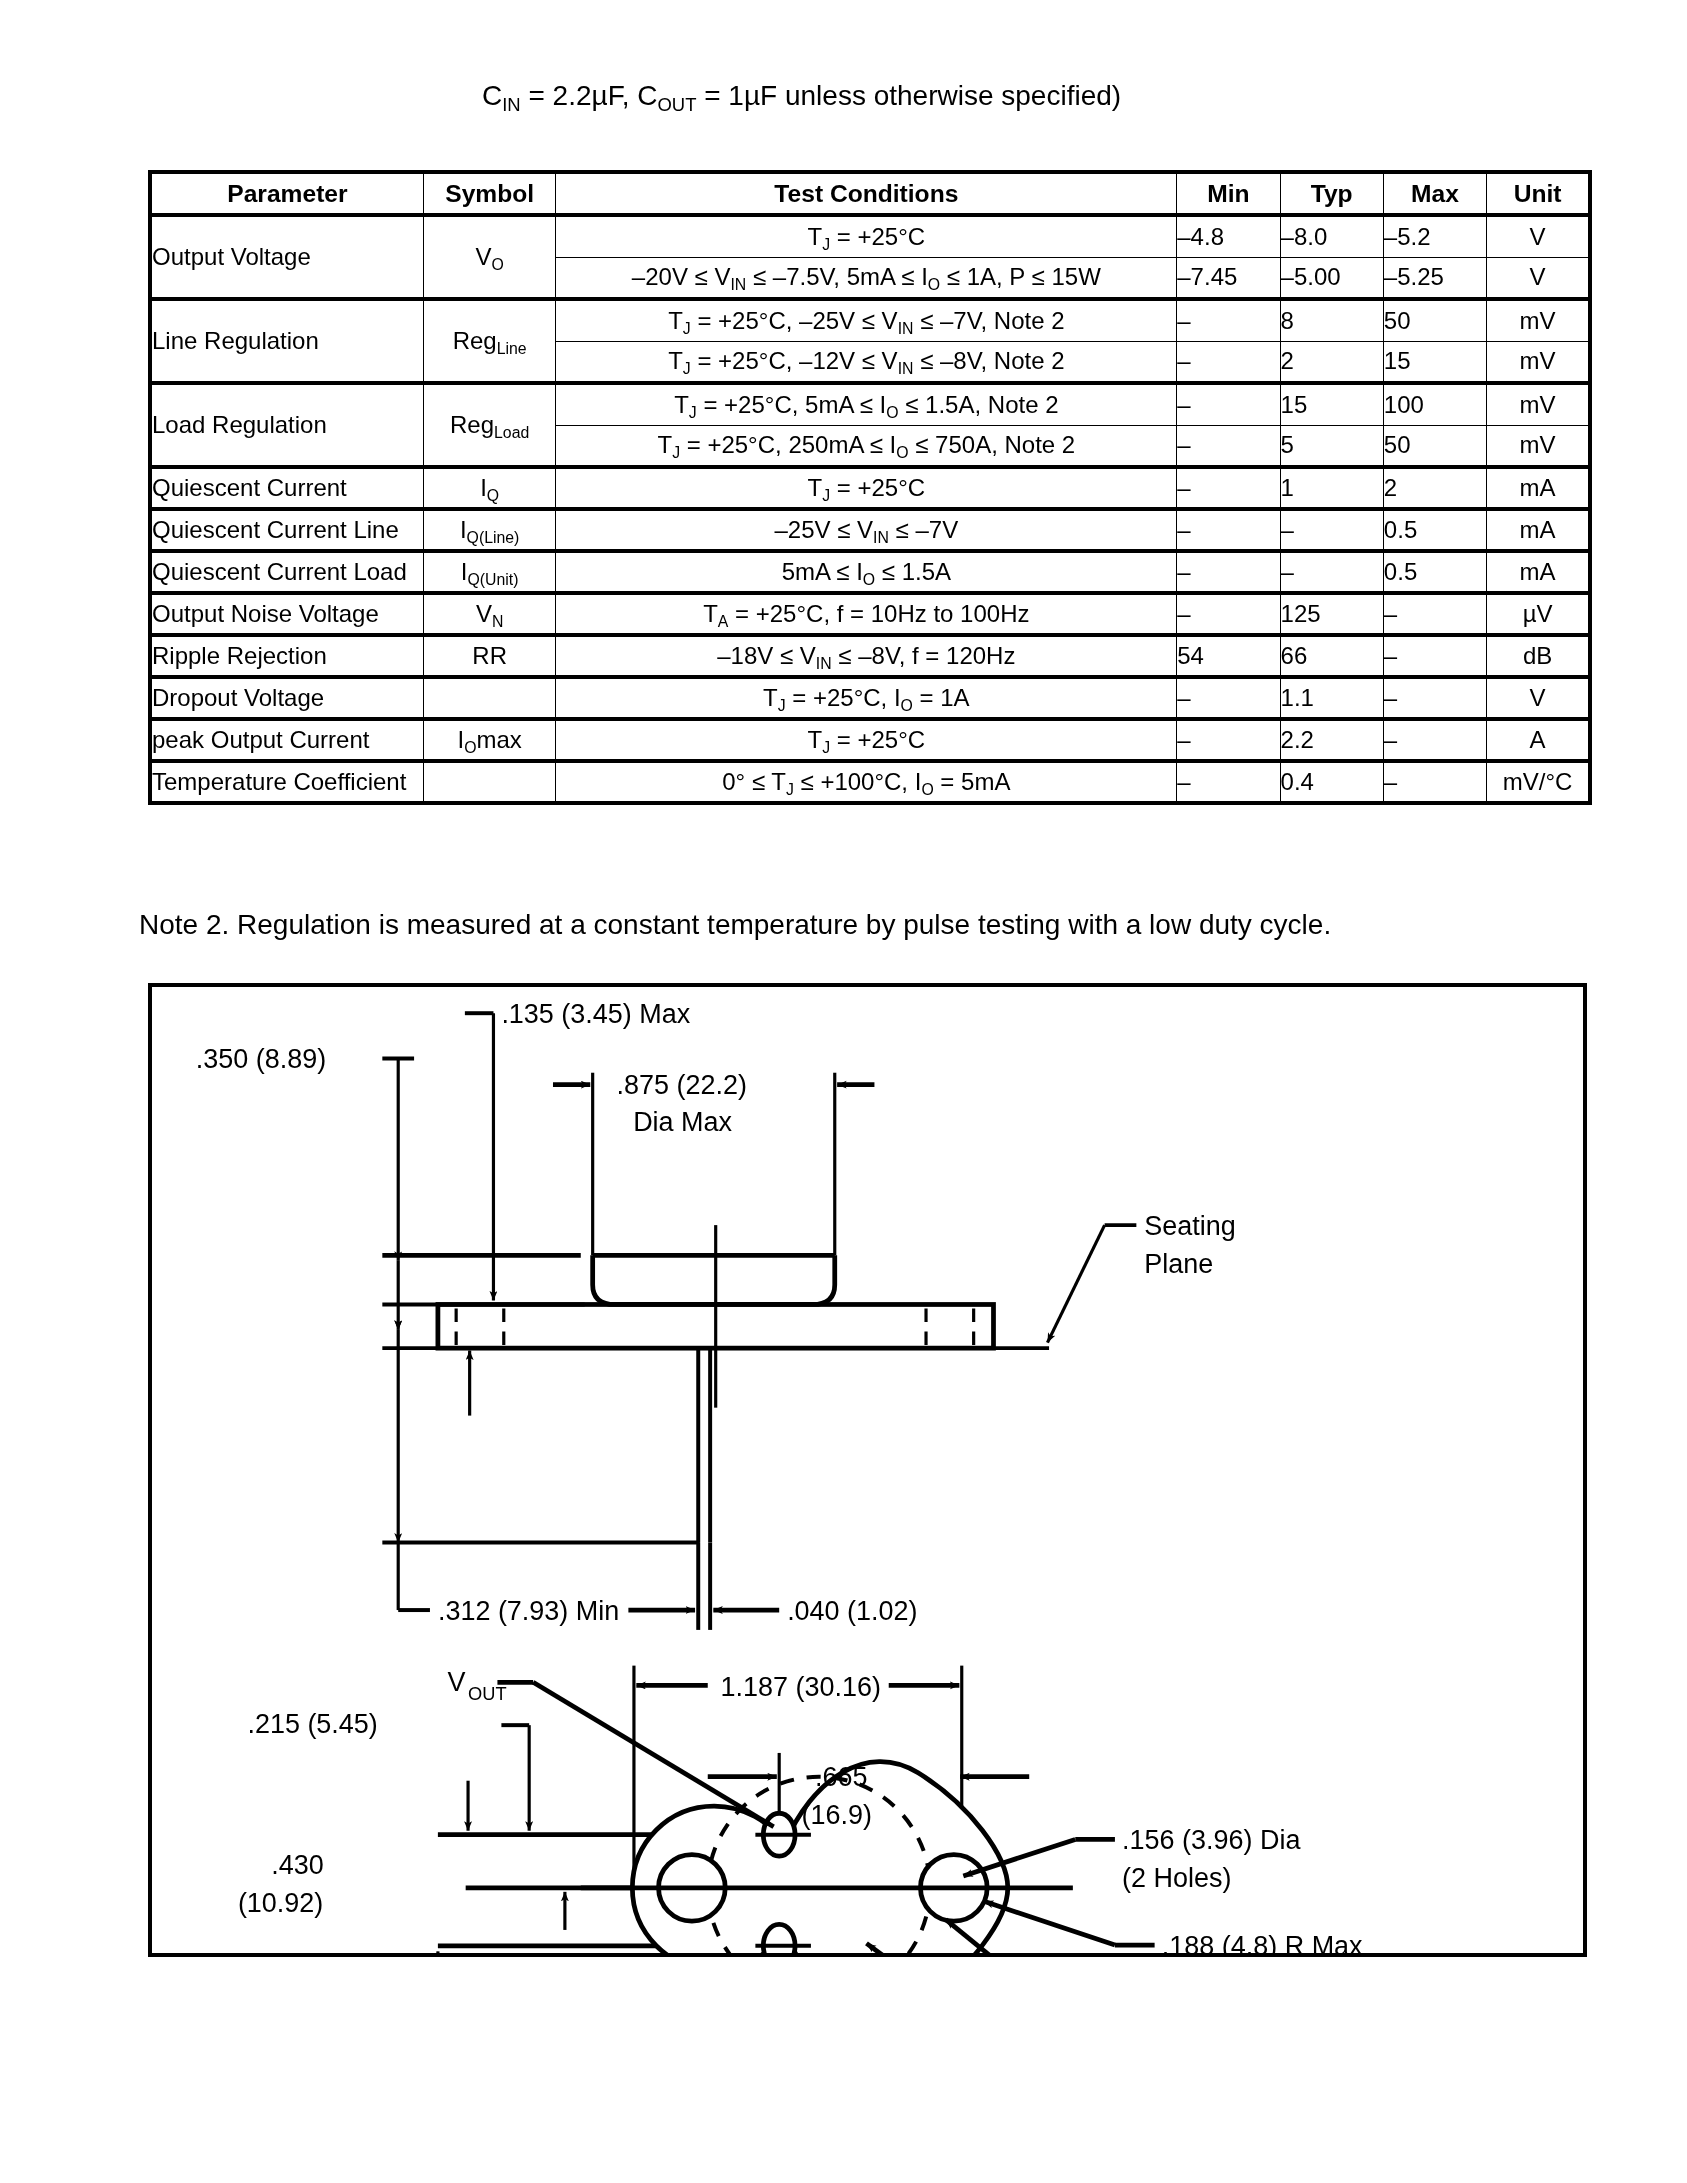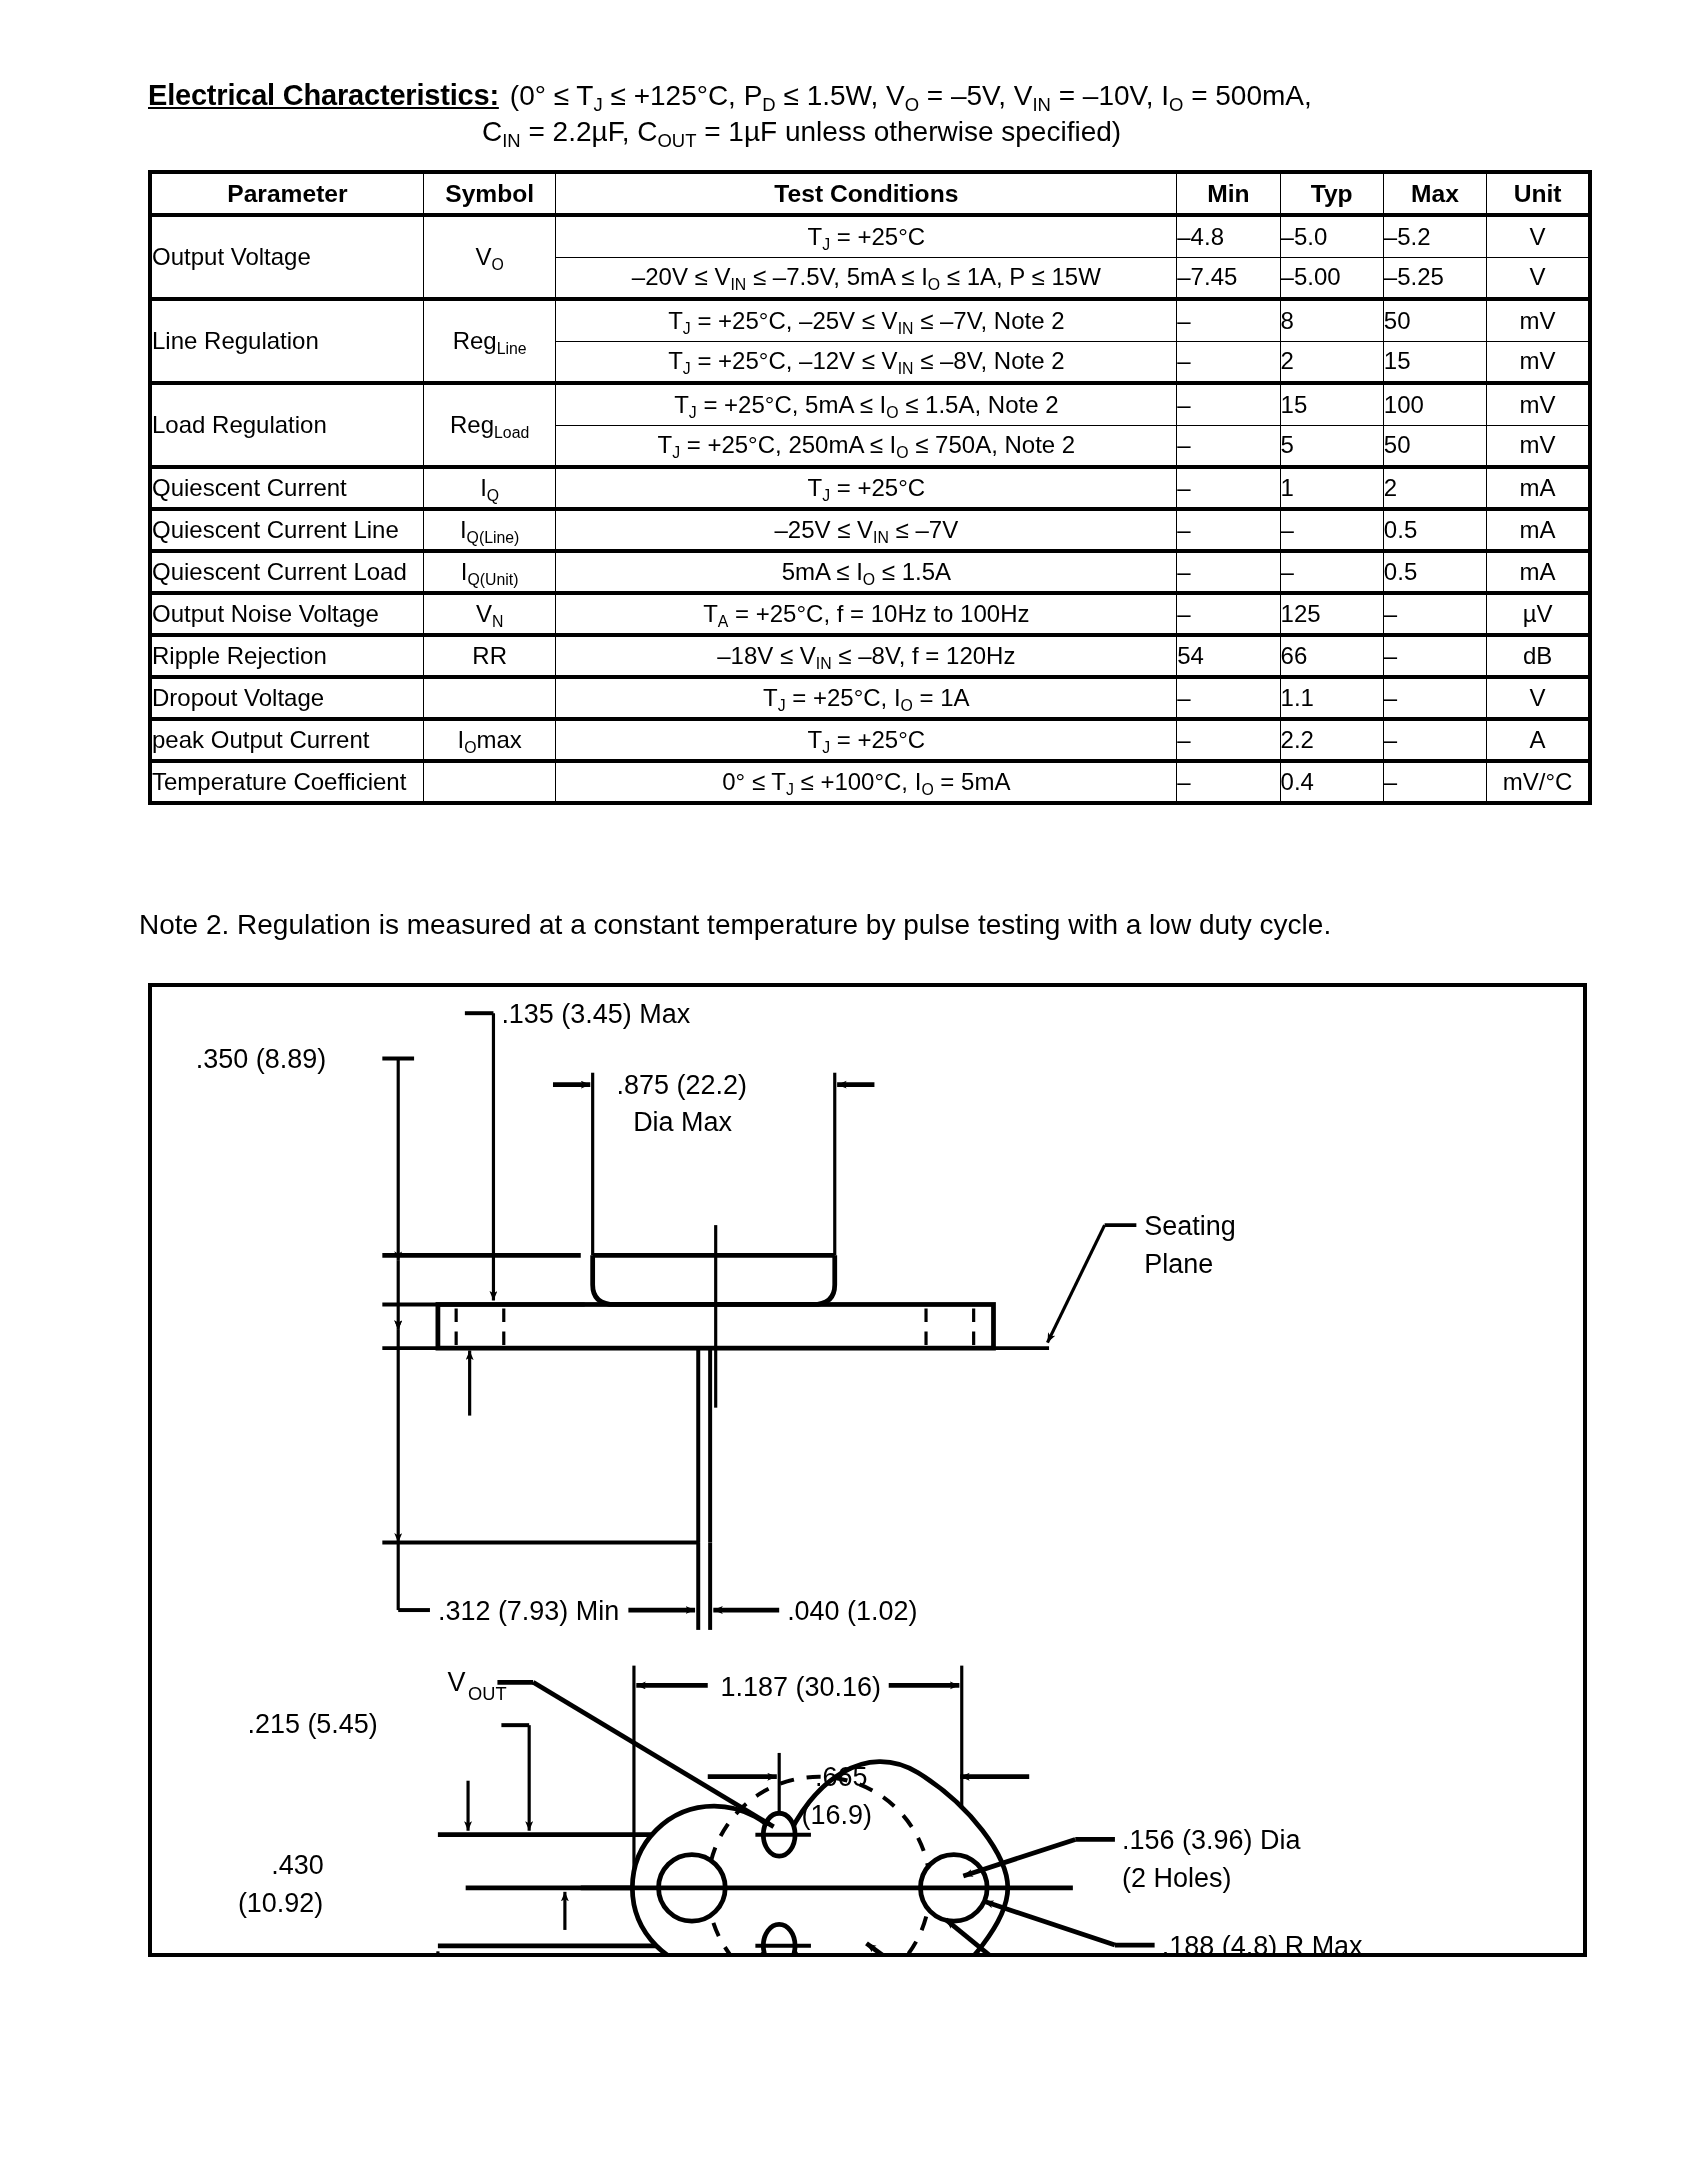--- a/index.html
+++ b/index.html
@@ -138,24 +138,20 @@
     fill: #000;
   }
   .dimtext-sub { font-size: 23px; }
 </style>
 </head>
 <body>
 
 <div class="page">
 
   <div class="hdr">
-    <div class="hdr-row">
-      <div class="hdr-title">Electrical Characteristics:</div>
-      <div class="hdr-cond">(0° ≤ T<sub>J</sub> ≤ +125°C, P<sub>D</sub> ≤ 1.5W, V<sub>O</sub> = –5V, V<sub>IN</sub> = –10V, I<sub>O</sub> = 500mA,</div>
-    </div>
     <div class="hdr-cond2">C<sub>IN</sub> = 2.2µF, C<sub>OUT</sub> = 1µF unless otherwise specified)</div>
   </div>
 
   <table class="ec">
     <colgroup>
       <col class="c-param">
         <col class="c-sym">
         <col class="c-cond">
       <col class="c-min">
         <col class="c-typ">
@@ -172,21 +168,21 @@
         <th>Max</th>
         <th>Unit</th>
       </tr>
     </thead>
     <tbody id="ec-body">
         <tr class="grp">
           <td class="param" rowspan="2">Output Voltage</td>
           <td class="sym" rowspan="2">V<sub>O</sub></td>
           <td class="cond">T<sub>J</sub> = +25°C</td>
           <td class="num">–4.8</td>
-          <td class="num">–5.0</td>
+          <td class="num">–8.0</td>
           <td class="num">–5.2</td>
           <td class="unit">V</td>
         </tr>
         <tr class="sub">
           <td class="cond">–20V ≤ V<sub>IN</sub> ≤ –7.5V, 5mA ≤ I<sub>O</sub> ≤ 1A, P ≤ 15W</td>
           <td class="num">–7.45</td>
           <td class="num">–5.00</td>
           <td class="num">–5.25</td>
           <td class="unit">V</td>
         </tr>

